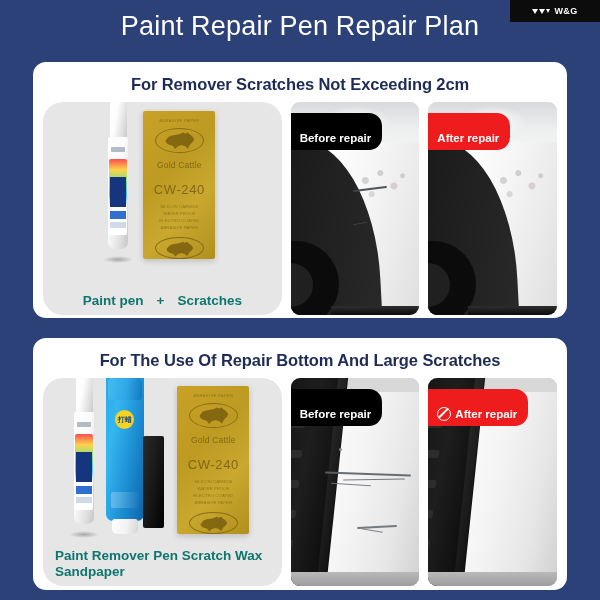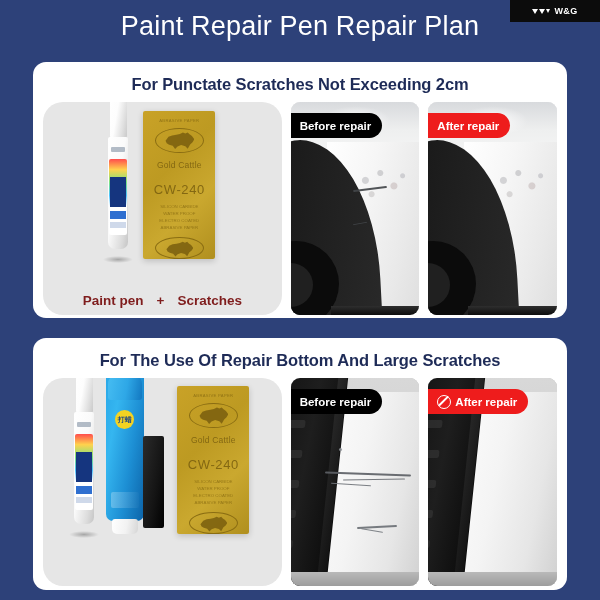--- a/index.html
+++ b/index.html
@@ -56,21 +56,21 @@
   #card2 .product-panel{height:208px;}
 
   .products{
     position:absolute;left:0;right:0;top:6px;bottom:56px;
     display:flex;align-items:flex-end;justify-content:center;
   }
   #card2 .products{bottom:52px;}
 
   .caption{
     position:absolute;left:0;right:0;bottom:6px;
-    color:#7f1d1d;font-weight:bold;font-size:13.5px;line-height:16px;margin-top:13px;
+    color:#0f766e;font-weight:bold;font-size:13.5px;line-height:16px;margin-top:13px;
   }
   .caption.center{text-align:center;display:flex;justify-content:center;gap:13px;}
   .caption.left{text-align:left;padding-left:12px;padding-right:6px;}
   .plus{font-weight:bold;}
 
   
   .pen{position:relative;width:22px;height:168px;margin:0 6px;}
   .pen-cap{
     position:absolute;top:0;left:2.5px;width:17px;height:47px;
     background:linear-gradient(100deg,#ffffff 0%,#fdfdfd 42%,#dedede 78%,#c9c9c9 100%);
@@ -165,21 +165,21 @@
   .photo{
     position:relative;width:131px;border-radius:9px;overflow:hidden;
     background:#cfcfcf;
   }
   #card1 .photo{height:213px;}
   #card2 .photo{height:208px;}
 
   .badge{
     position:absolute;top:11px;left:0;height:25px;
     display:flex;align-items:center;gap:4px;
-    padding:0 11px 0 9px;border-radius:0 13px 13px 0;
+    padding:12px 11px 0 9px;border-radius:0 13px 13px 0;
     color:#ffffff;font-size:11.5px;font-weight:bold;white-space:nowrap;z-index:4;
   }
   .badge.before{background:#000000;}
   .badge.after{background:#ee1c1c;}
   .no-icon{
     width:12px;height:12px;border:1.6px solid #ffffff;border-radius:50%;
     position:relative;flex:none;
   }
   .no-icon::after{
     content:"";position:absolute;top:4px;left:-1px;width:13px;height:1.6px;
@@ -277,21 +277,21 @@
       <i></i>
         <i></i>
         <i class="small"></i>
     </span>
     <span class="brand-text">W&amp;G</span>
   </div>
 
   <div class="title">Paint Repair Pen Repair Plan</div>
 
   <div class="card" id="card1">
-    <div class="card-heading">For Punctate Scratches Not Exceeding 2cm</div>
+    <div class="card-heading">For Remover Scratches Not Exceeding 2cm</div>
 
     <div class="card-body">
 
       <div class="product-panel">
         <div class="products">
 
           <div class="pen">
             <div class="pen-cap"></div>
             <div class="pen-body"></div>
             <div class="pen-topmark"></div>
@@ -399,20 +399,21 @@
             <div class="sp-title">Gold Cattle</div>
             <div class="sp-code">CW-240</div>
             <div class="sp-lines">SILICON CARBIDE<br>WATER PROOF<br>ELECTRO COATED<br>ABRASIVE PAPER</div>
             <div class="sp-oval2">
               <div class="sp-bull"></div>
             </div>
 
           </div>
 
         </div>
+        <div class="caption left">Paint Remover Pen Scratch Wax Sandpaper</div>
       </div>
 
       <div class="photo">
         <div class="sceneB">
           <div class="bg"></div>
           <div class="door"></div>
           <div class="tyre">
             <div class="tread" style="top:18px;"></div>
             <div class="tread" style="top:48px;"></div>
             <div class="tread" style="top:78px;"></div>

